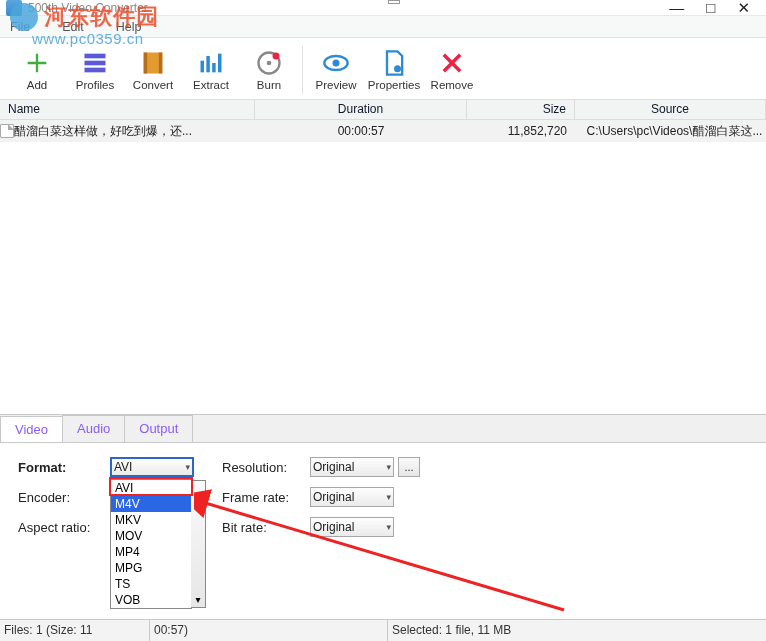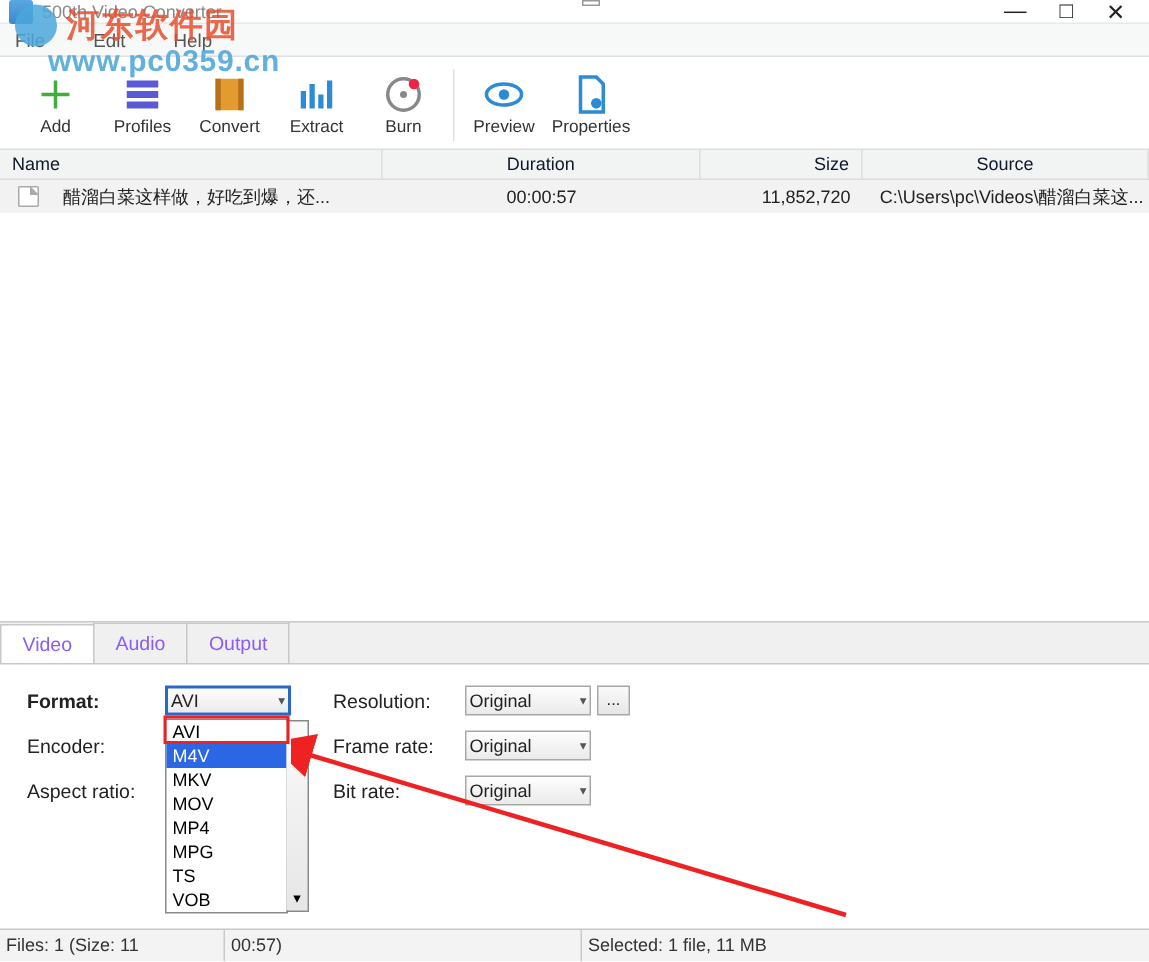--- a/index.html
+++ b/index.html
@@ -12,42 +12,42 @@
 .win-controls span { font-size: 15px; color: #222; cursor: pointer; }
 
 
 .menubar { height: 22px; display: flex; align-items: center; background: #f7f8f8; font-size: 12.5px; color: #555; padding-left: 4px; gap: 20px; border-bottom: 1px solid #e0e0e0; }
 .menubar span { padding: 2px 6px; cursor: pointer; }
 
 
 .watermark { position: absolute; top: 2px; left: 10px; z-index: 10; pointer-events: none; font-size: 22px; font-weight: bold; }
 .watermark .logo-ball { display:inline-block; width:28px; height:28px; background:#4aa7dd; border-radius:50%; vertical-align:middle; opacity:.85;}
 .watermark .big { color: rgba(231,77,46,0.85); letter-spacing:1px; vertical-align:middle; }
-.watermark .url { display:block; font-size: 20px; color: rgba(76,166,216,0.88); font-weight: bold; letter-spacing:0.5px; margin-left: 22px; margin-top:-2px;}
+.watermark .url { display:block; font-size: 15px; color: rgba(76,166,216,0.88); font-weight: normal; letter-spacing:0.5px; margin-left: 22px; margin-top:-2px;}
 
 
 .toolbar { height: 62px; display: flex; align-items: center; background: #fff; padding: 2px 8px 0; border-bottom: 1px solid #dedede; gap: 0; }
 .tool { width: 58px; display: flex; flex-direction: column; align-items: center; justify-content: center; height: 100%; font-size: 11.5px; color: #333; cursor: pointer; }
 .tool .ic { width: 28px; height: 28px; margin-bottom: 2px; }
 .tool-sep { width: 1px; height: 48px; background: #e0e0e0; margin: 0 4px; }
 
 
 .ic svg { width: 100%; height: 100%; }
 
 
 .list-header { height: 20px; display: flex; background: #f2f3f3; border-bottom: 1px solid #dcdcdc; font-size: 12px; color: #0f172a; }
 .list-header div { padding: 2px 8px; border-right: 1px solid #dcdcdc; }
 .col-name { flex: 0 0 255px; }
 .col-dur  { flex: 0 0 212px; text-align: center;}
 .col-size { flex: 0 0 108px; text-align: right;}
 .col-src  { flex: 1; text-align: center;}
 
 
 .file-row { height: 22px; display: flex; font-size: 12px; color: #222; background: #f2f2f2; align-items: center; }
-.file-row .col-name { display:flex; align-items:center; gap:16px; padding-left:12px;}
+.file-row .col-name { display:flex; align-items:center; gap:0; padding-left:0;}
 .file-row .doc-icon { width:14px; height:14px; border:1px solid #aaa; background:#fff; border-radius:1px; position:relative;}
 .file-row .doc-icon:before{content:"";position:absolute;right:-1px;top:-1px;border:3px solid transparent;border-left-color:#aaa;border-bottom-color:#aaa;}
 .file-row .col-dur{ text-align:center; }
 .file-row .col-size{ text-align:right; padding-right:8px;}
 .file-row .col-src{ padding-left:8px; white-space:nowrap; overflow:hidden; text-overflow:ellipsis;}
 
 
 .canvas { flex:1; background:#fff; height: 272px; }
 
 
@@ -161,20 +161,26 @@
         </svg></span>
     <span>Preview</span>
   </div>
   <div class="tool">
     <span class="ic"><svg viewBox="0 0 24 24">
           <path d="M6 2h9l4 4v16H6z" fill="none" stroke="#2c8bd6" stroke-width="2"></path>
           <circle cx="15" cy="17" r="3" fill="#2c8bd6"></circle>
         </svg></span>
     <span>Properties</span>
   </div>
+  <div class="tool">
+    <span class="ic"><svg viewBox="0 0 24 24">
+          <path d="M5 5l14 14M19 5L5 19" stroke="#e24" stroke-width="3"></path>
+        </svg></span>
+    <span>Remove</span>
+  </div>
 </div>
 
 <div class="list-header">
   <div class="col-name">Name</div>
   <div class="col-dur">Duration</div>
   <div class="col-size">Size</div>
   <div class="col-src">Source</div>
 </div>
 
 <div class="file-row">

